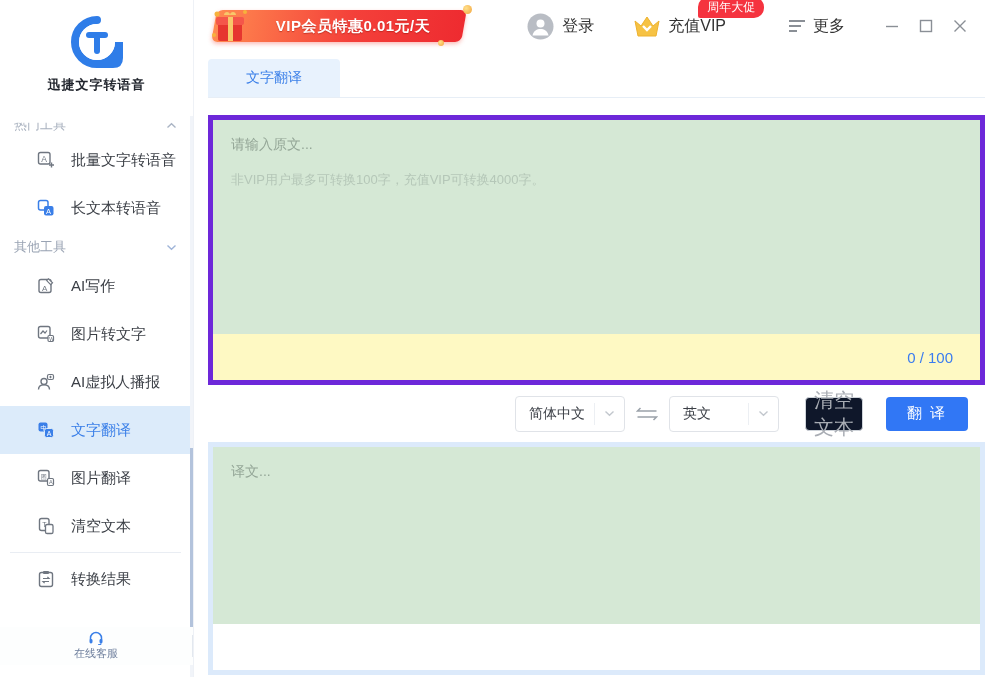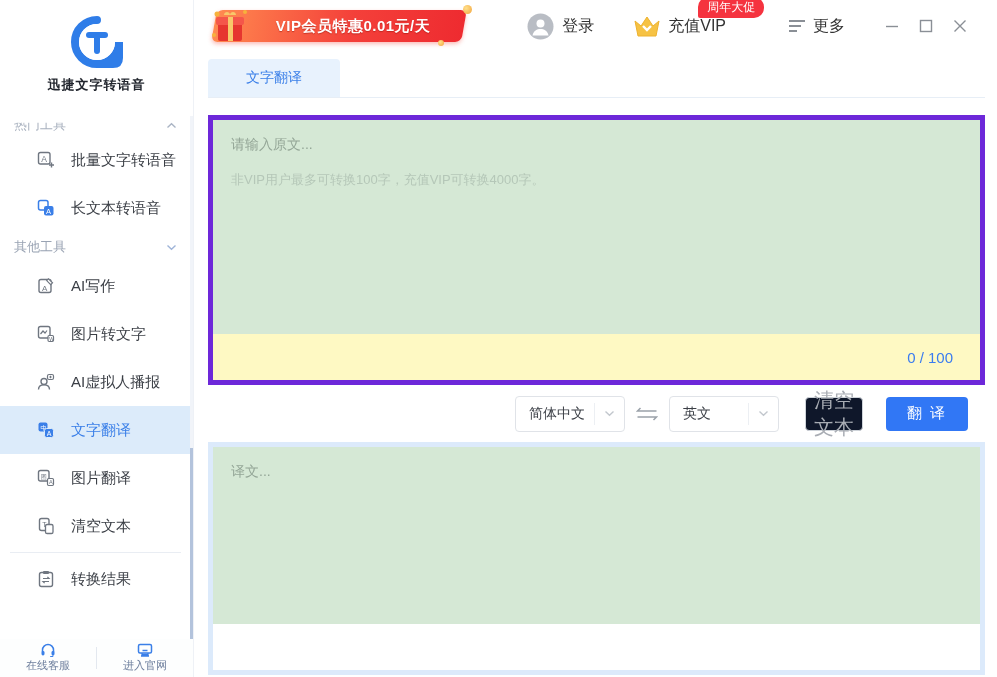--- a/index.html
+++ b/index.html
@@ -14,21 +14,21 @@
   .section-head { display:flex; align-items:center; justify-content:space-between; padding:0 16px 0 14px; height:30px; color:#99a3b3; font-size:13px; }
   .section-head.clipped { height:22px; margin-top:-2px; }
   .section-head.clipped .sec-label { clip-path: inset(38% 0 0 0); opacity:.85; }
   .nav { position:relative; }
   .nav-item { display:flex; align-items:center; height:48px; padding-left:36px; cursor:pointer; color:#3b3f46; font-size:15px; }
   .nav-item .ic { width:20px; height:20px; margin-right:15px; flex:0 0 20px; }
   .nav-item.selected { background:#dcebfa; color:#3a7fe8; }
   .nav-divider { height:1px; background:#e9edf3; margin:2px 12px 2px 10px; }
   .side-scroll-track { position:absolute; right:0; top:100px; width:3px; height:577px; background:#f1f4f9; }
   .side-scroll-thumb { position:absolute; right:0; top:448px; width:3px; height:212px; background:#b3c3dc; }
-  .side-footer { position:absolute; left:0; bottom:0; width:193px; height:38px; display:flex; align-items:center; background:#fdfefe; }
+  .side-footer { position:absolute; left:0; bottom:12px; width:193px; height:38px; display:flex; align-items:center; background:#fdfefe; }
   .side-footer .foot-item { flex:1; display:flex; flex-direction:column; align-items:center; gap:1px; cursor:pointer; }
   .side-footer .foot-item span { font-size:11px; color:#6e7f9d; }
   .foot-divider { width:1px; height:22px; background:#e3e8ef; }
 
   
   .main { position:absolute; left:194px; top:0; width:803px; height:677px; background:#fff; }
 
   
   .topbar { height:52px; display:flex; align-items:center; padding:0 20px 0 14px; }
   .vip-banner { position:relative; width:262px; height:36px; cursor:pointer; }
@@ -209,28 +209,20 @@
       <div class="foot-item">
         <svg width="16" height="14" viewBox="0 0 16 14">
           <path d="M2.5 9V7a5.5 5.5 0 0 1 11 0v2" fill="none" stroke="#3a7fe8" stroke-width="1.5"></path>
           <rect x="1.5" y="8" width="3" height="4.5" rx="1.4" fill="#3a7fe8"></rect>
           <rect x="11.5" y="8" width="3" height="4.5" rx="1.4" fill="#3a7fe8"></rect>
           <path d="M13 12.5c0 1-1.5 1.3-3 1.3" fill="none" stroke="#3a7fe8" stroke-width="1.2"></path>
         </svg>
         <span>在线客服</span>
       </div>
       <div class="foot-divider"></div>
-      <div class="foot-item">
-        <svg width="16" height="14" viewBox="0 0 16 14">
-          <rect x="1.5" y="1.5" width="13" height="8.5" rx="1.5" fill="none" stroke="#3a7fe8" stroke-width="1.5"></rect>
-          <path d="M5 10v1.5h6V10 M4 13h8" stroke="#3a7fe8" stroke-width="1.3" fill="none"></path>
-          <path d="M5.5 7.5h5" stroke="#3a7fe8" stroke-width="1.5"></path>
-        </svg>
-        <span>进入官网</span>
-      </div>
     </div>
   </div>
 
   <div class="main">
 
     <div class="topbar">
       <div class="vip-banner">
         <div class="skew"></div>
         <svg class="gift" width="42" height="42" viewBox="0 0 42 42">
           <rect x="8" y="16" width="24" height="20" rx="2" fill="#e6352f"></rect>

